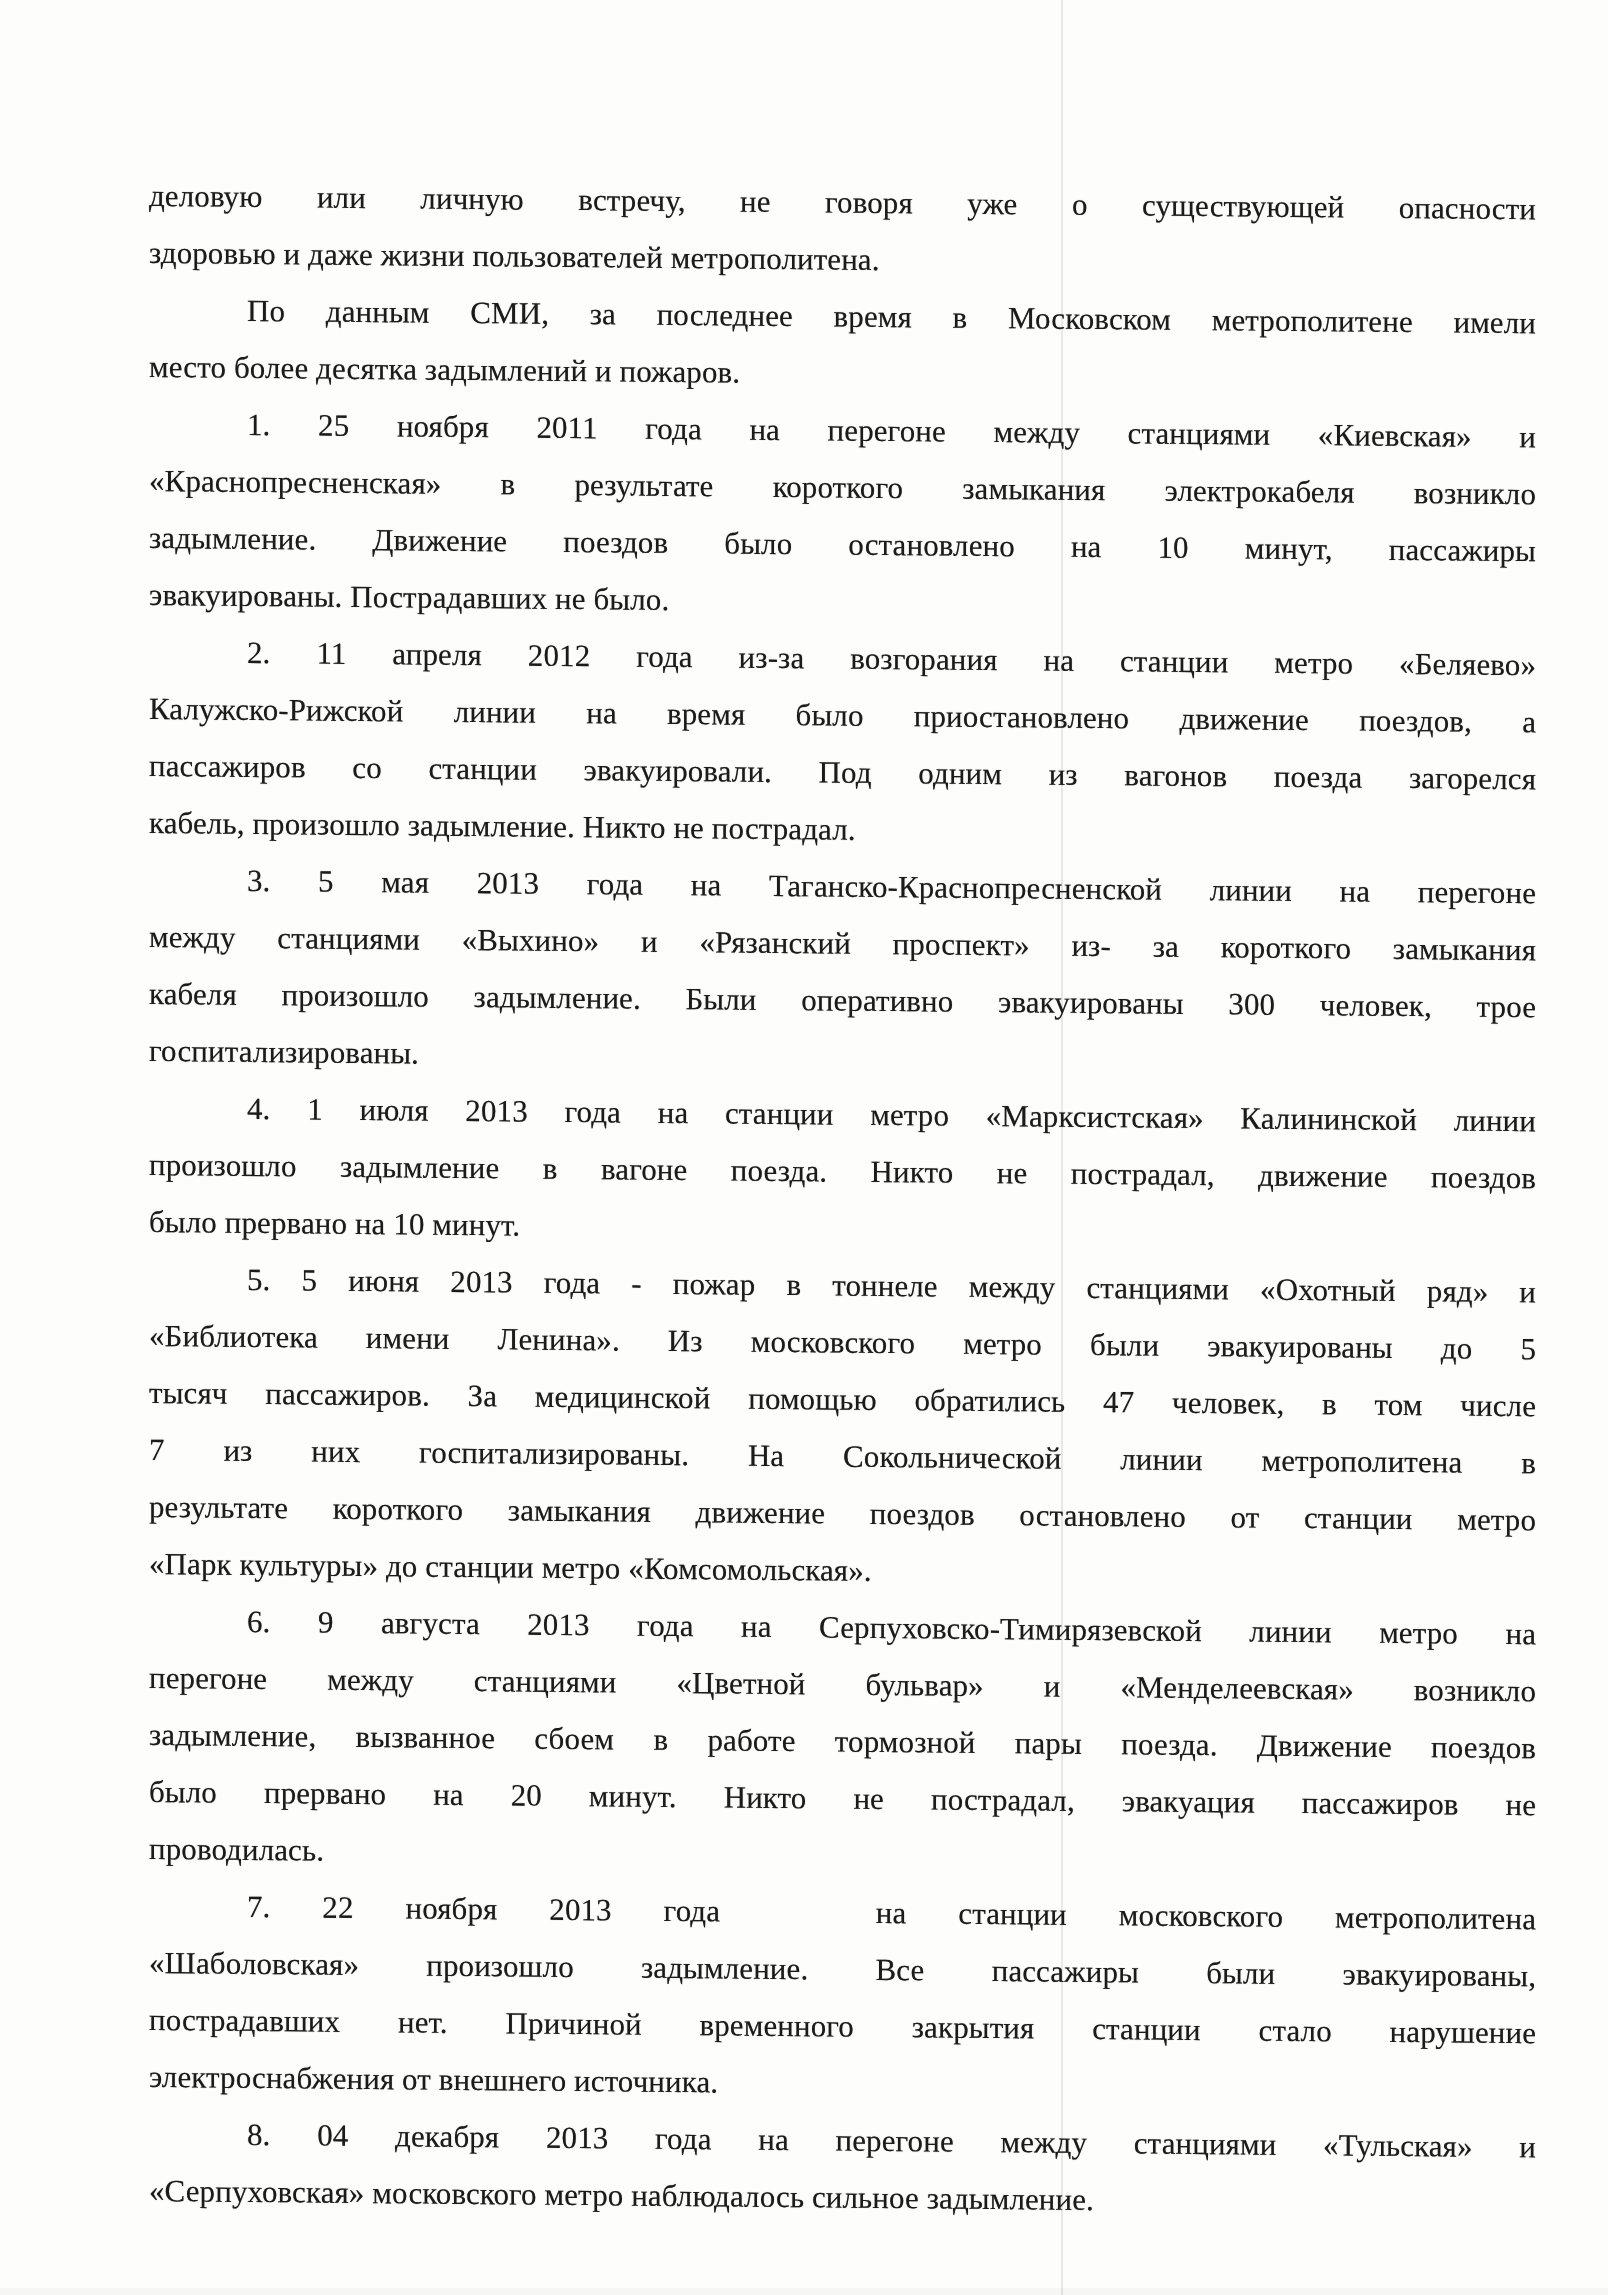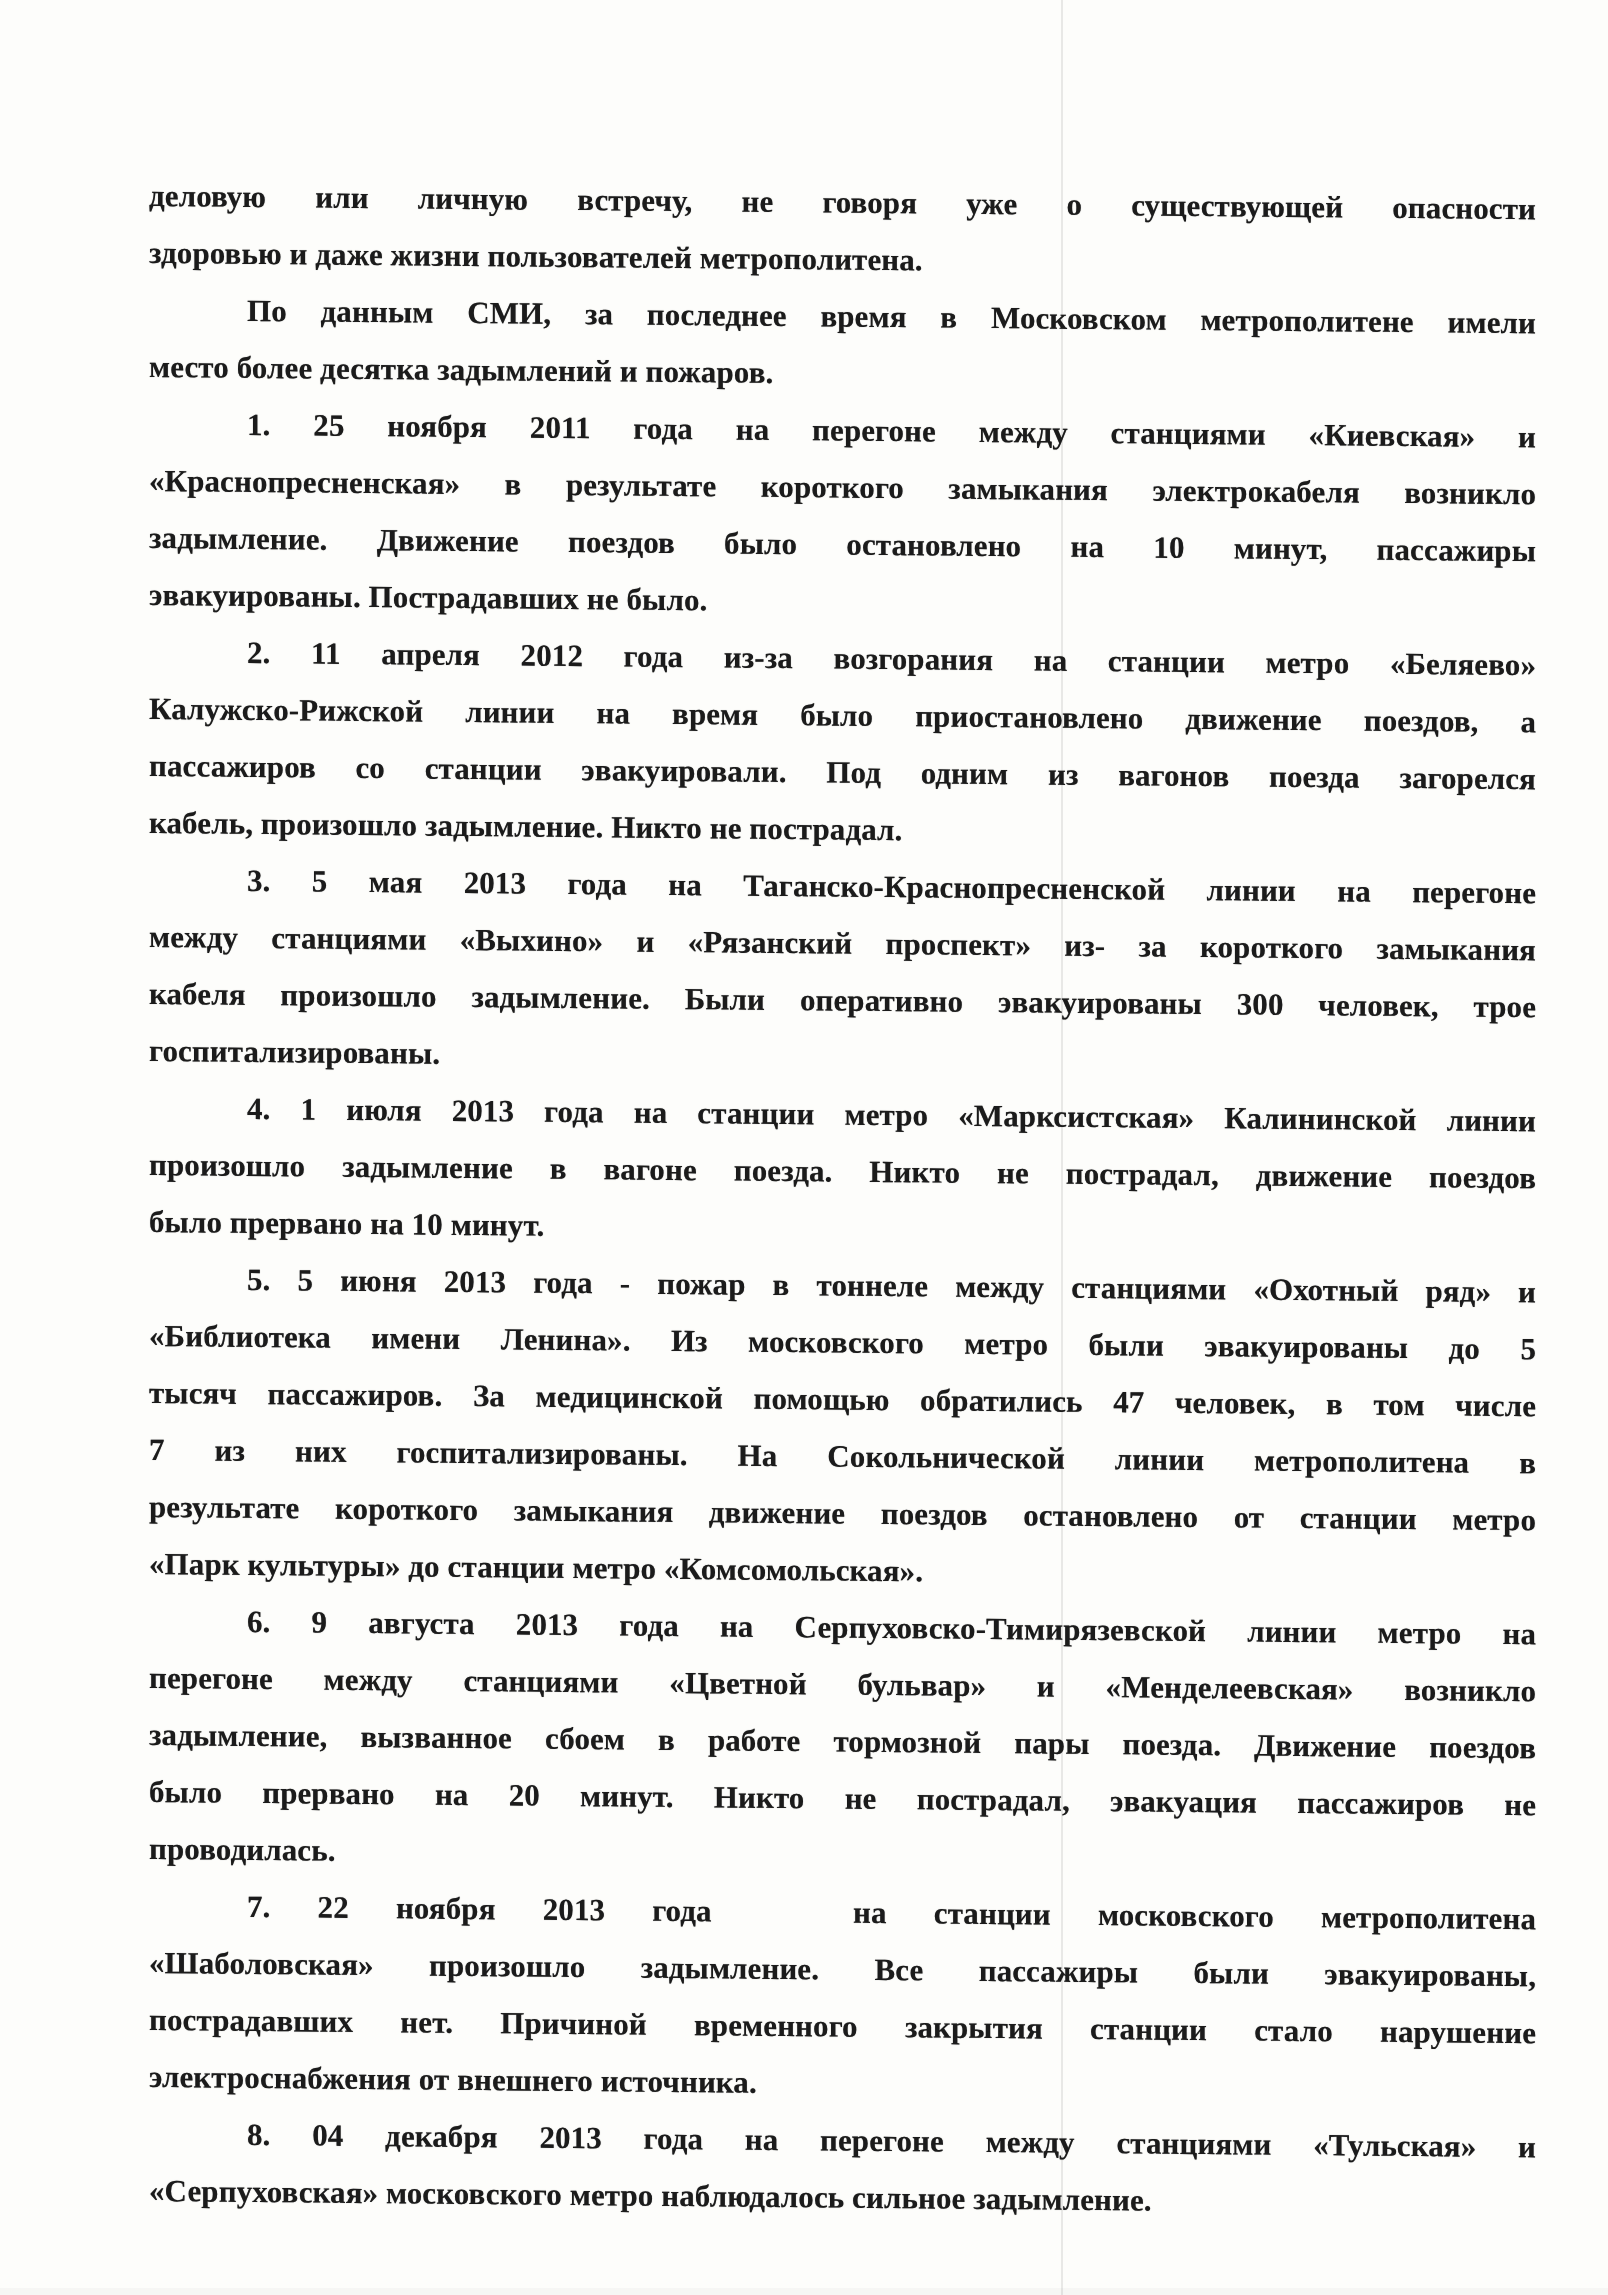--- a/index.html
+++ b/index.html
@@ -11,21 +11,20 @@
     width: 1609px;
     height: 2295px;
     position: relative;
     overflow: hidden;
     font-family: "Liberation Serif", "DejaVu Serif", serif;
   }
   .scan-page {
     position: absolute;
     inset: 0;
     background: #fdfdfb;
-    font-weight: bold;
   }
   
   .scan-crease {
     position: absolute;
     left: 1061px;
     top: 0;
     width: 2px;
     height: 100%;
     background: rgba(90, 90, 90, 0.13);
     filter: blur(0.7px);

